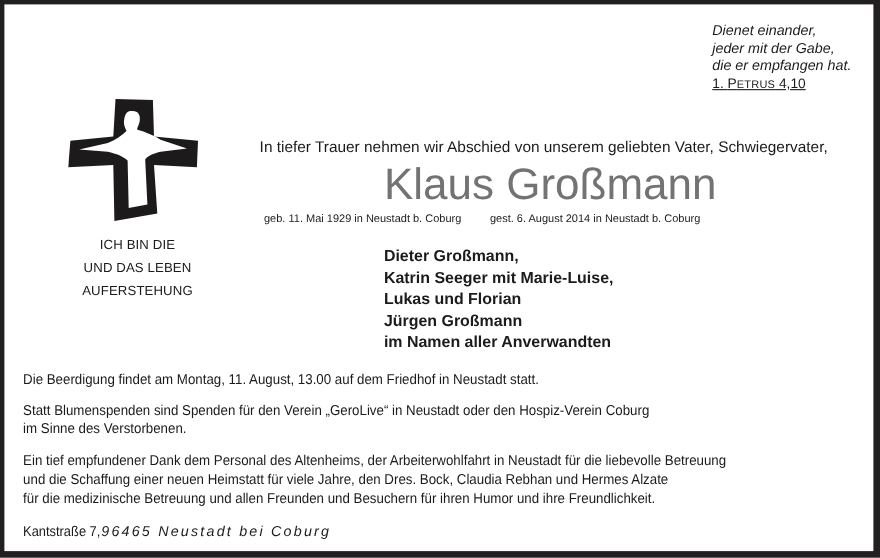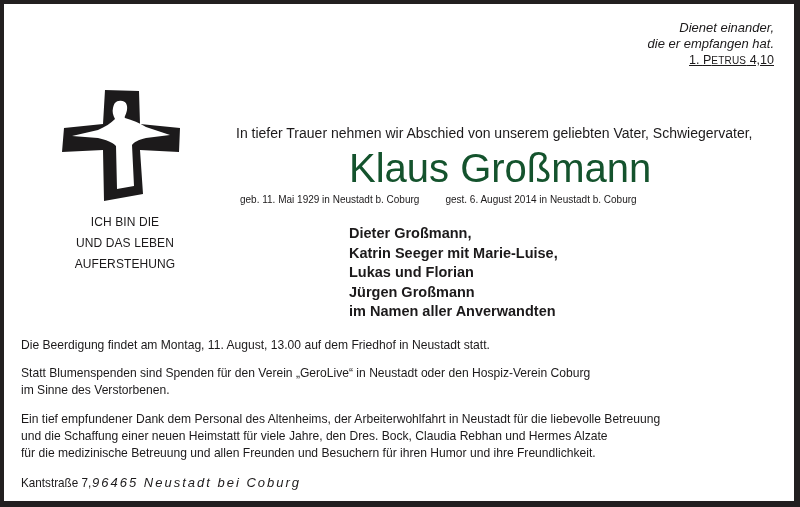--- a/index.html
+++ b/index.html
@@ -11,36 +11,36 @@
   }
   .card {
     position: absolute;
     left: 4px; top: 4px;
     width: 790px; height: 497px;
     background: #ffffff;
     box-sizing: border-box;
   }
   .abs { position: absolute; white-space: nowrap; }
   .motto {
-    right: 20px; top: 16px; text-align: right;
+    right: 20px; top: 16px; text-align: left;
     font-size: 13px; line-height: 16px; font-style: italic;
   }
   .motto .ref { font-style: normal; font-size: 12.5px; text-decoration: underline; }
   .motto .ref .sc { font-size: 10px; letter-spacing: 0.2px; }
   .cross { left: 58px; top: 86px; width: 120px; height: 112px; }
   .verse {
     left: 56px; top: 208px; width: 130px; text-align: center;
     font-size: 12px; line-height: 21px; letter-spacing: 0.1px;
   }
   .intro {
     left: 232px; top: 96px; font-size: 14px; line-height: 18px; margin-top: 24px;
   }
   .name {
     left: 345px; top: 142px; font-size: 40px; line-height: 44px;
-    letter-spacing: 0px; color: #14532d;
+    letter-spacing: 0px; color: #737373;
   }
   .dates {
     left: 236px; top: 188px; font-size: 10px; line-height: 16px;
     word-spacing: 0px;
   }
   .dates .gap { display: inline-block; width: 26px; }
   .family {
     left: 345px; top: 220px; font-size: 14.5px; line-height: 19.5px;
     font-weight: bold;
   }
@@ -54,20 +54,21 @@
   .addr { top: 470px; left: 17px; font-size: 13px; line-height: 17px; }
   .addr .city { letter-spacing: 2px; font-style: italic; }
 </style>
 </head>
 <body>
 
 <div class="card">
 
   <div class="abs motto">
     <div>Dienet einander,</div>
+    <div>jeder mit der Gabe,</div>
     <div>die er empfangen hat.</div>
     <div class="ref"><span>1. </span><span>P</span><span class="sc">ETRUS</span><span> 4,10</span></div>
   </div>
 
   <div class="abs cross">
     <svg width="120" height="112" viewBox="0 0 120 112">
       <path fill="#1c1a1b" d="
         M43,0 L77,1 L78,34 L118,38 L117,62 L78,60 L81,104 L42,111 L41,60 L0,62 L2,38 L41,34 Z"></path>
       <path fill="#ffffff" d="
         M57,11 C63,10 66,14 65,20 C64,25 62,27 63,28 C70,30 78,33 84,37 L108,45

